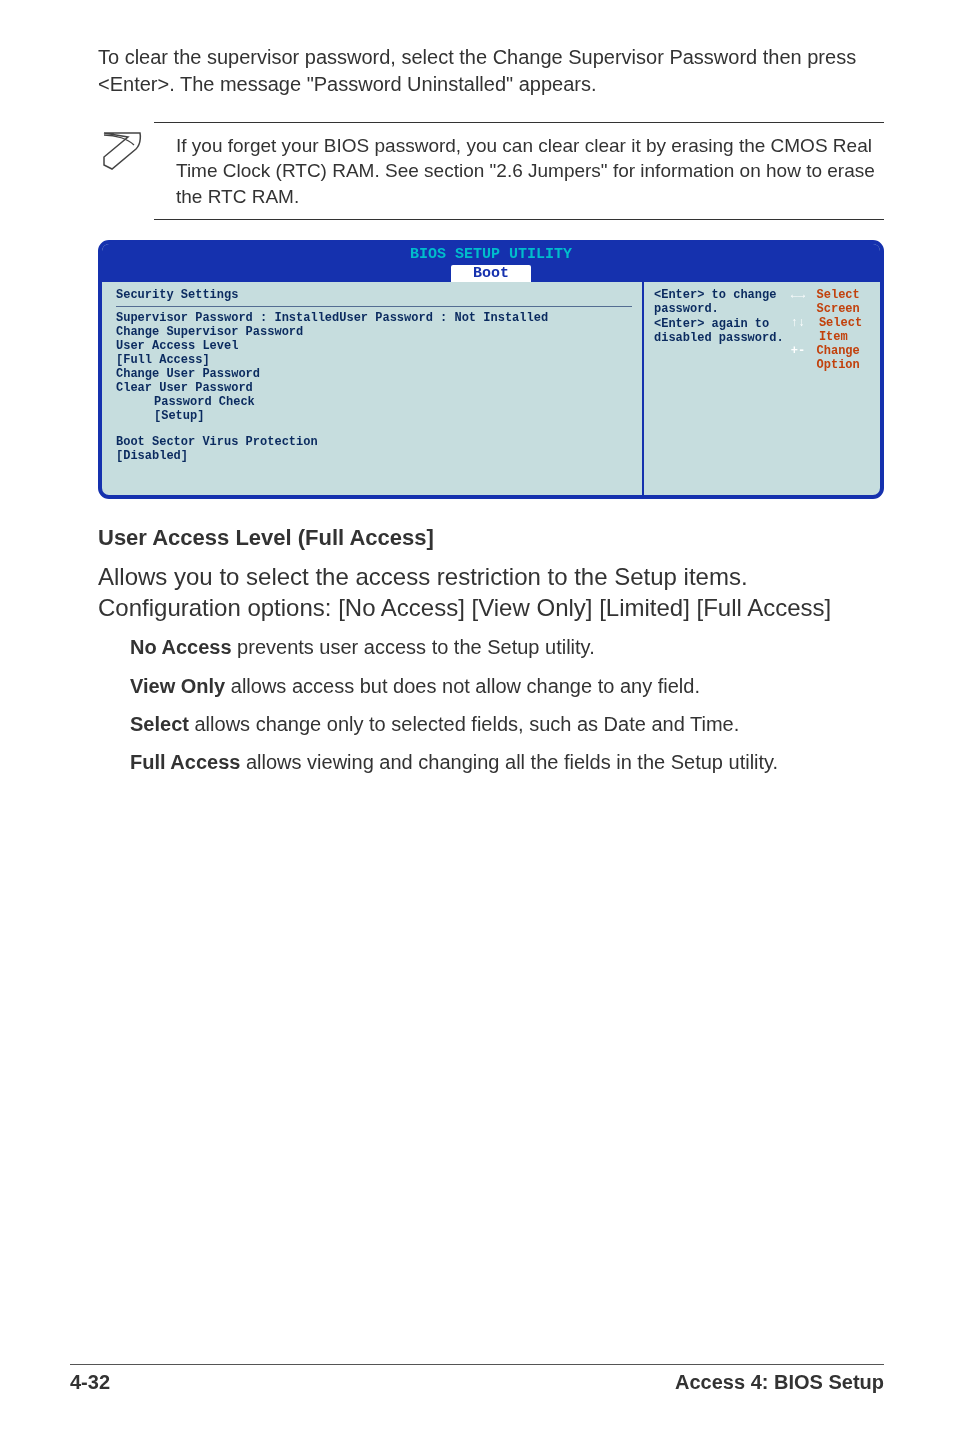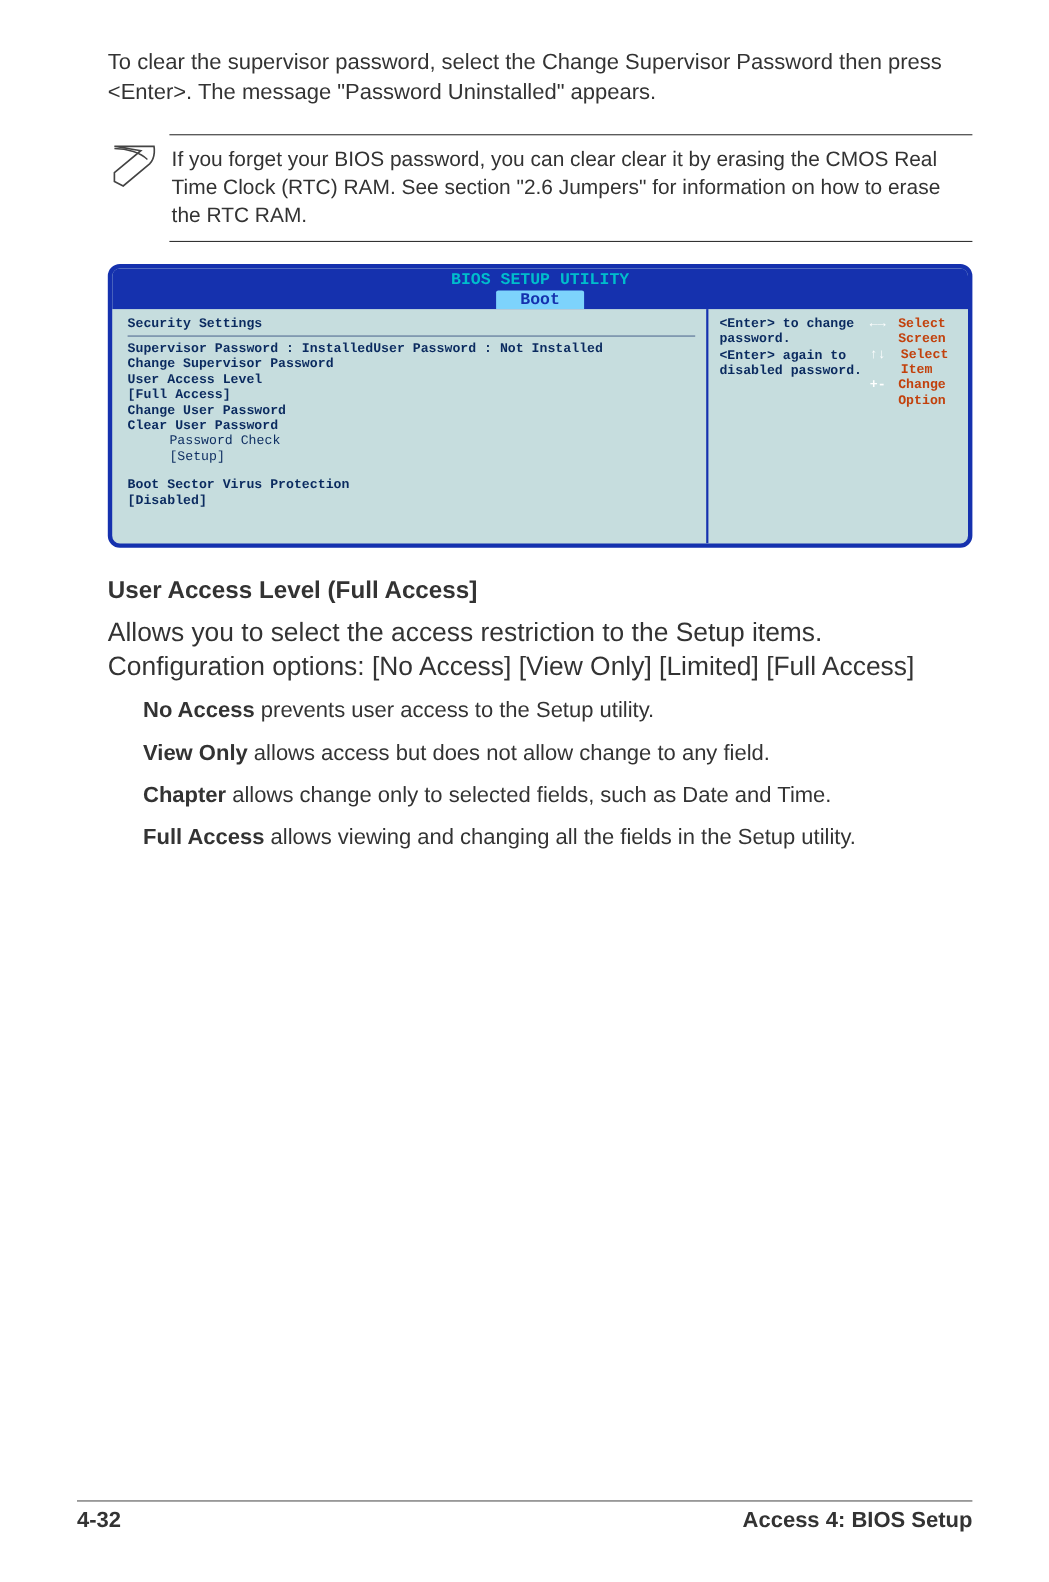--- a/index.html
+++ b/index.html
@@ -35,20 +35,21 @@
   }
   .note-icon-wrap {
     flex: 0 0 auto;
     margin-left: -56px;
     padding-right: 10px;
     margin-top: -4px;
   }
   .note-text {
     font-size: 19px;
     line-height: 1.33;
+    margin-left: 20px;
   }
   .bios-outer {
     margin: 12px 0 26px 0;
     border: 4px solid #1531ae;
     border-radius: 11px;
     overflow: hidden;
     background: #c6ddde;
   }
   .bios-header {
     background: #1531ae;
@@ -57,21 +58,21 @@
   }
   .bios-title {
     color: #00bdcc;
     font-family: 'Courier New', monospace;
     font-weight: bold;
     font-size: 15px;
     display: block;
   }
   .bios-tab {
     display: inline-block;
-    background: #7dd3fc;
+    background: #ffffff;
     color: #1531ae;
     font-family: 'Courier New', monospace;
     font-weight: bold;
     font-size: 15px;
     padding: 0 22px;
     border-radius: 2px 2px 0 0;
     margin-top: -2px;
   }
   .bios-body {
     display: flex;
@@ -183,21 +184,21 @@
         <div style="font-weight:bold;">
           <span>Supervisor Password  : Installed</span><span>User Password : Not Installed</span>
         </div>
         <div style="font-weight:bold;">Change Supervisor Password</div>
         <div class="bios-row" style="font-weight:bold;">
           <span class="bios-lbl">User Access Level</span>
           <span class="bios-val">[Full Access]</span>
         </div>
         <div style="font-weight:bold;">Change User Password</div>
         <div style="font-weight:bold;">Clear User Password</div>
-        <div class="bios-row" style="font-weight:normal;padding-left:38px;">
+        <div class="bios-row" style="font-weight:bold;padding-left:38px;">
           <span class="bios-lbl">Password Check</span>
           <span class="bios-val">[Setup]</span>
         </div>
         <div style="height:12px;"></div>
         <div class="bios-row" style="font-weight:bold;">
           <span class="bios-lbl">Boot Sector Virus Protection</span>
           <span class="bios-val">[Disabled]</span>
         </div>
         <div style="height:24px;"></div>
       </div>
@@ -227,21 +228,21 @@
   <h3 class="section">User Access Level (Full Access]</h3>
   <div class="subpara">Allows you to select the access restriction to the Setup items. Configuration options: [No Access] [View Only] [Limited] [Full Access]</div>
 
   <div class="indented">
     <span class="bold">No Access</span><span> prevents user access to the Setup utility.</span>
   </div>
   <div class="indented">
     <span class="bold">View Only</span><span> allows access but does not allow change to any field.</span>
   </div>
   <div class="indented">
-    <span class="bold">Chapter</span><span> allows change only to selected fields, such as Date and Time.</span>
+    <span class="bold">Select</span><span> allows change only to selected fields, such as Date and Time.</span>
   </div>
   <div class="indented">
     <span class="bold">Full Access</span><span> allows viewing and changing all the fields in the Setup utility.</span>
   </div>
 
   <div class="footer">
     <span>4-32</span>
     <span>Access 4: BIOS Setup</span>
   </div>
 

